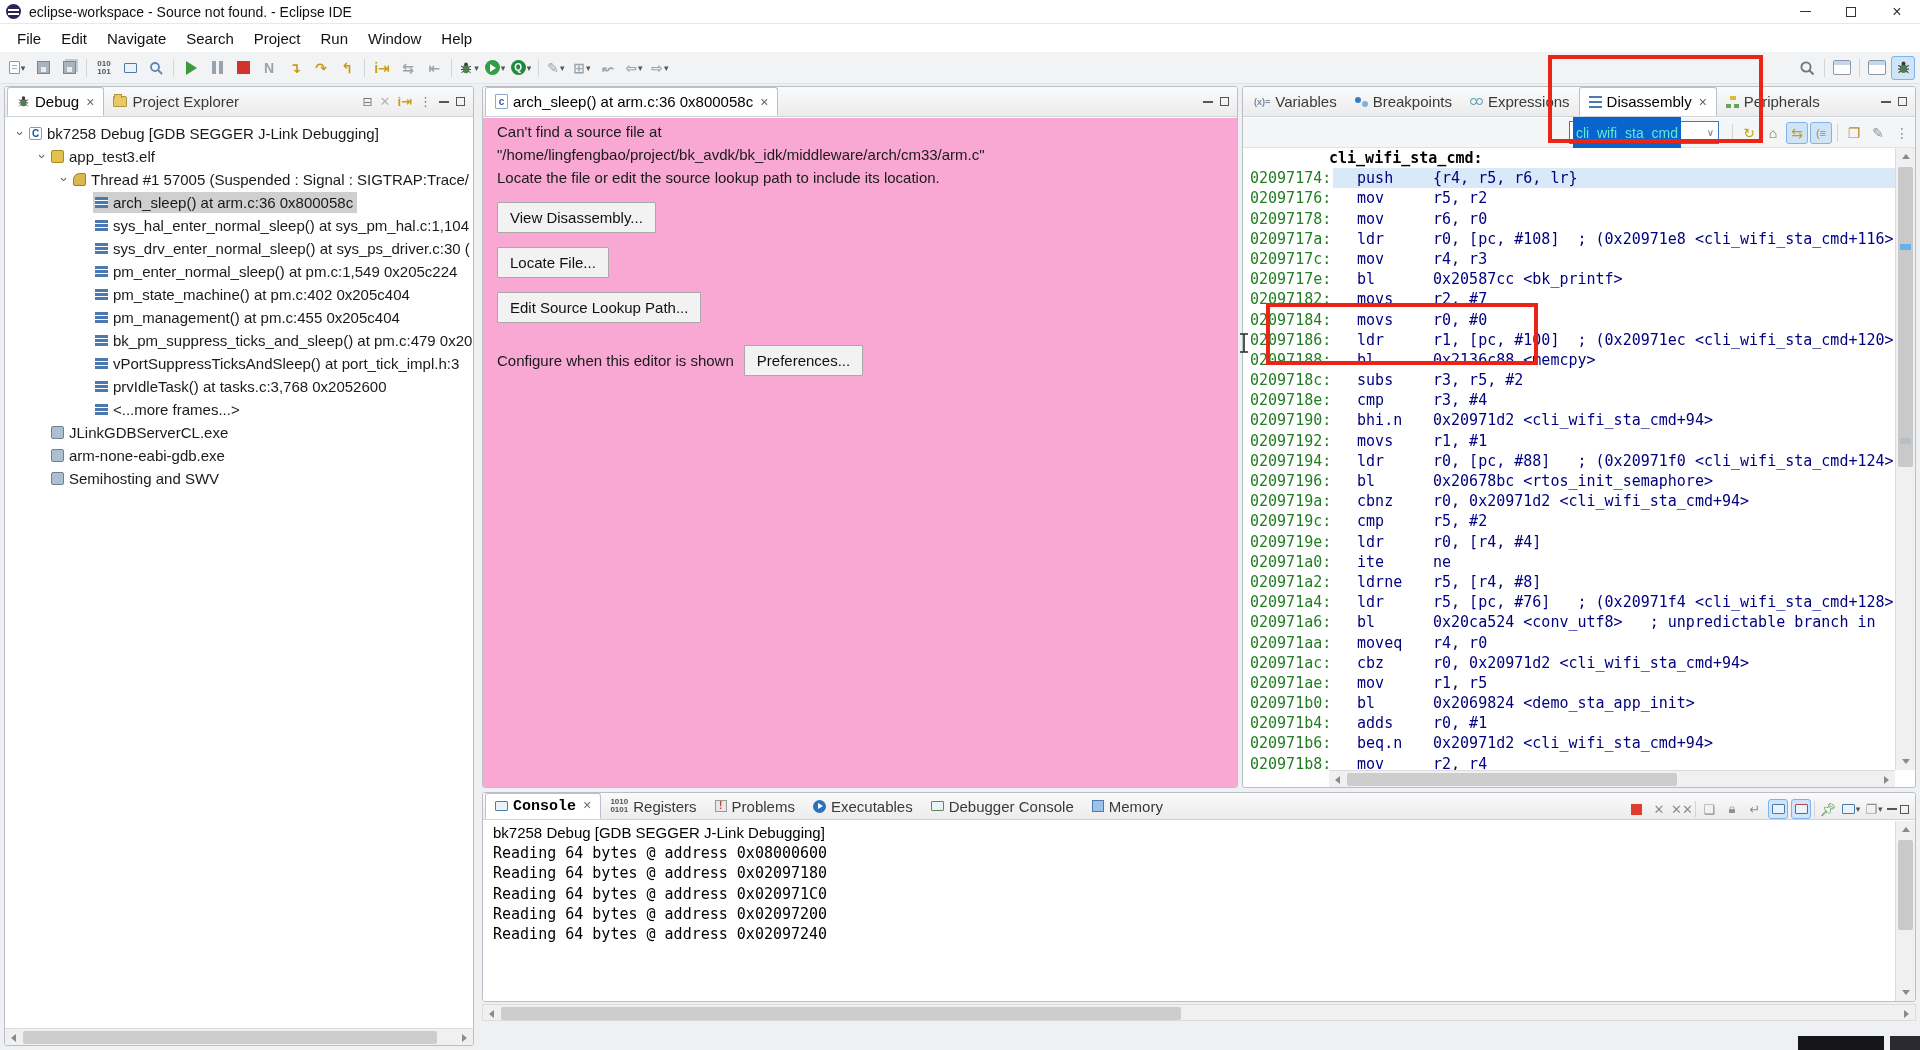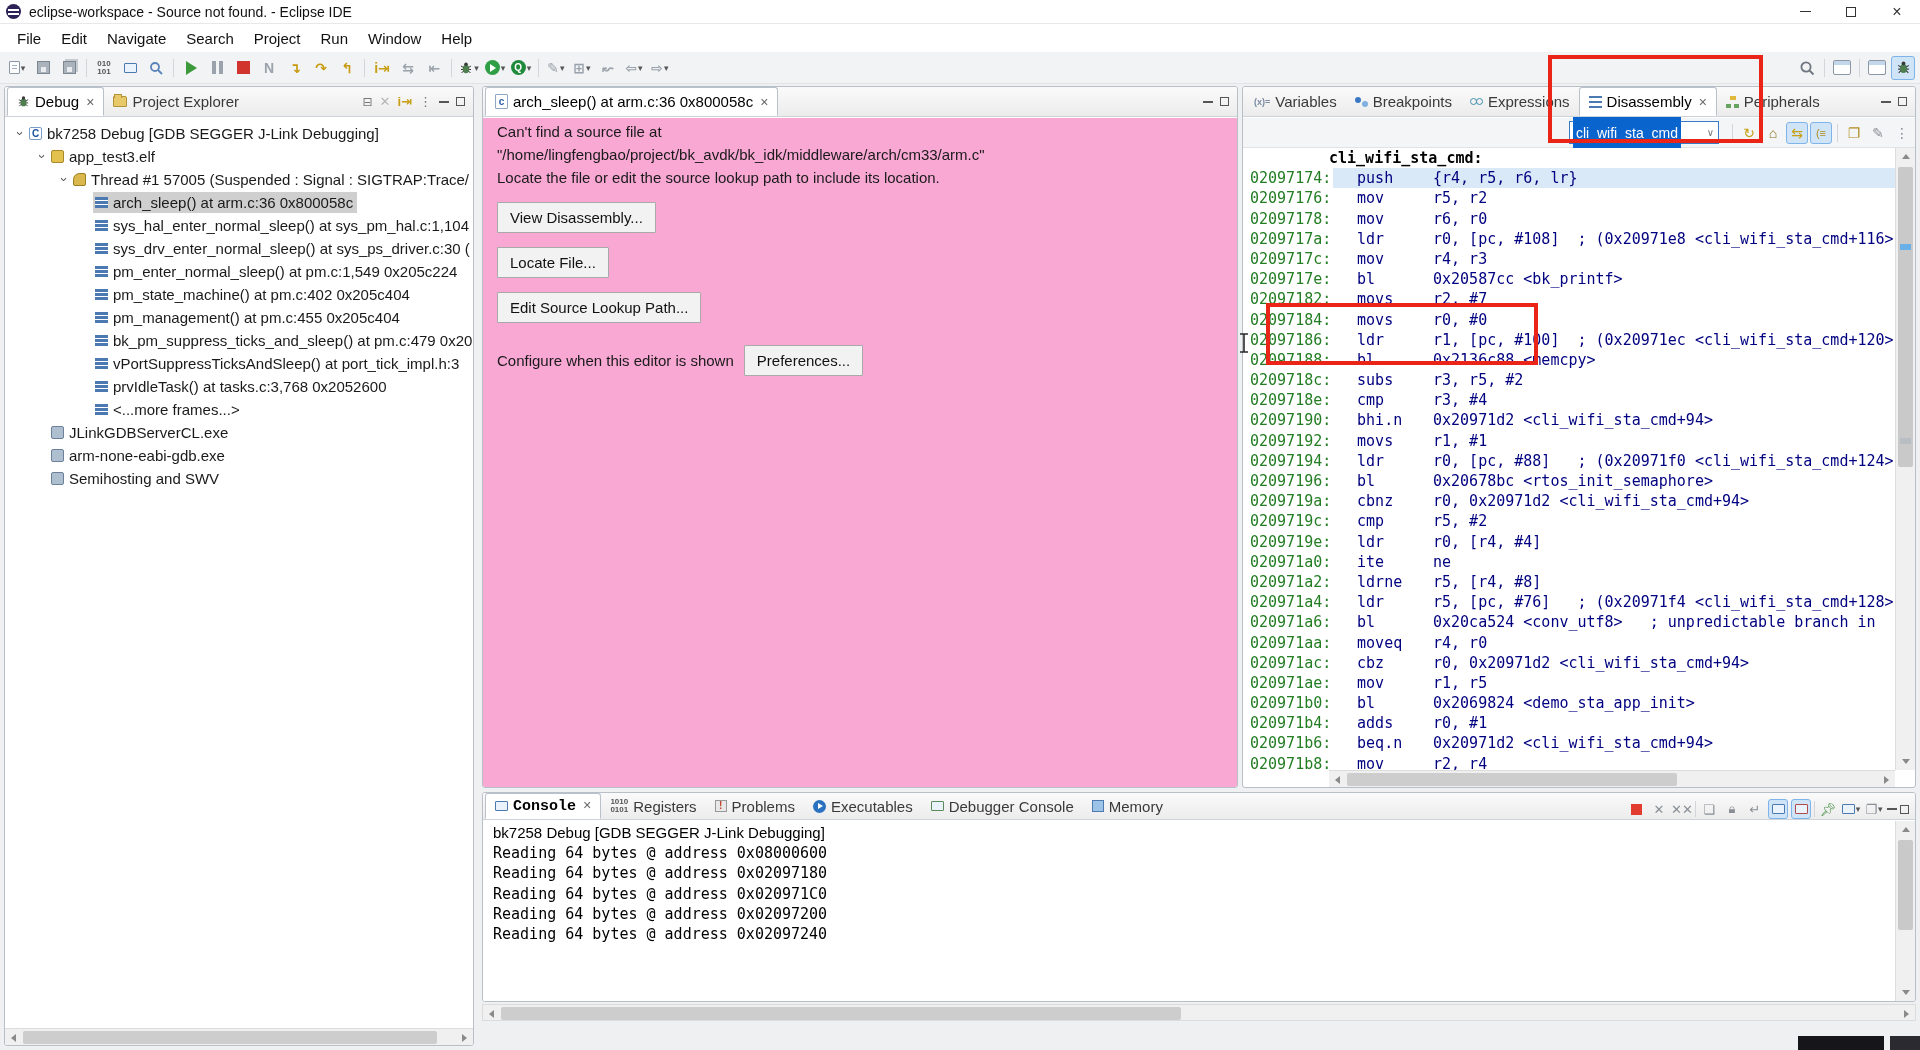--- a/index.html
+++ b/index.html
@@ -85,21 +85,21 @@
   #editor-content p { margin:0 0 2px 0; line-height:21px; }
   .ebtn { display:block; margin:14px 0 4px 0; background:#f2f2f2; border:1px solid #a9a9a9; padding:6px 12px; font-size:15px; color:#111; border-radius:1px; }
   .cfgrow { margin-top:22px; display:flex; align-items:center; gap:10px; }
   .ebtn.inline { display:inline-block; margin:0; }
   .cicon { width:13px; height:15px; background:#fff; border:1px solid #8fa6c4; border-radius:1px; font:bold 10px/14px "Liberation Sans",sans-serif; color:#2a5ca8; text-align:center; flex:none; }
 
   
   #right-panel { left:1242px; top:86px; width:674px; height:702px; }
   .dtoolbar { position:absolute; left:0; top:31px; right:0; height:30px; background:#f4f5f6; border-bottom:1px solid #e0e2e5; display:flex; align-items:center; }
   .combo { margin-left:326px; width:150px; height:23px; border:1px solid #3a79c4; background:#fff; display:flex; align-items:center; padding-left:3px; position:relative; }
-  .combo .val { background:#0a64ce; color:#ffffff; font-size:14px; padding:8px 3px; white-space:nowrap; }
+  .combo .val { background:#0a64ce; color:#5eead4; font-size:14px; padding:8px 3px; white-space:nowrap; }
   .combo .cv { position:absolute; right:4px; color:#777; font-size:10px; }
   .dtb-icons { display:flex; align-items:center; margin-left:10px; gap:2px; }
   .dtbtn { width:22px; height:22px; display:flex; align-items:center; justify-content:center; font-size:14px; }
   .dtbtn.on { background:#cfe4f7; border:1px solid #7eb4ea; border-radius:3px; }
   #disasm { position:absolute; left:0; top:61px; right:20px; bottom:17px; overflow:hidden; font-family:"DejaVu Sans Mono",monospace; font-size:15px; background:#fff; }
   .drow { height:20.2px; display:flex; white-space:pre; line-height:20.2px; }
   .drow.hl { background:linear-gradient(90deg, rgba(0,0,0,0) 0 90px, #d9e9f7 90px 100%); }
   .dlabel { height:20.2px; line-height:20.2px; padding-left:86px; font-weight:bold; color:#000; white-space:pre; }
   .daddr { color:#237d23; padding-left:7px; width:96px; flex:none; }
   .dmn { color:#000080; width:94px; flex:none; }

